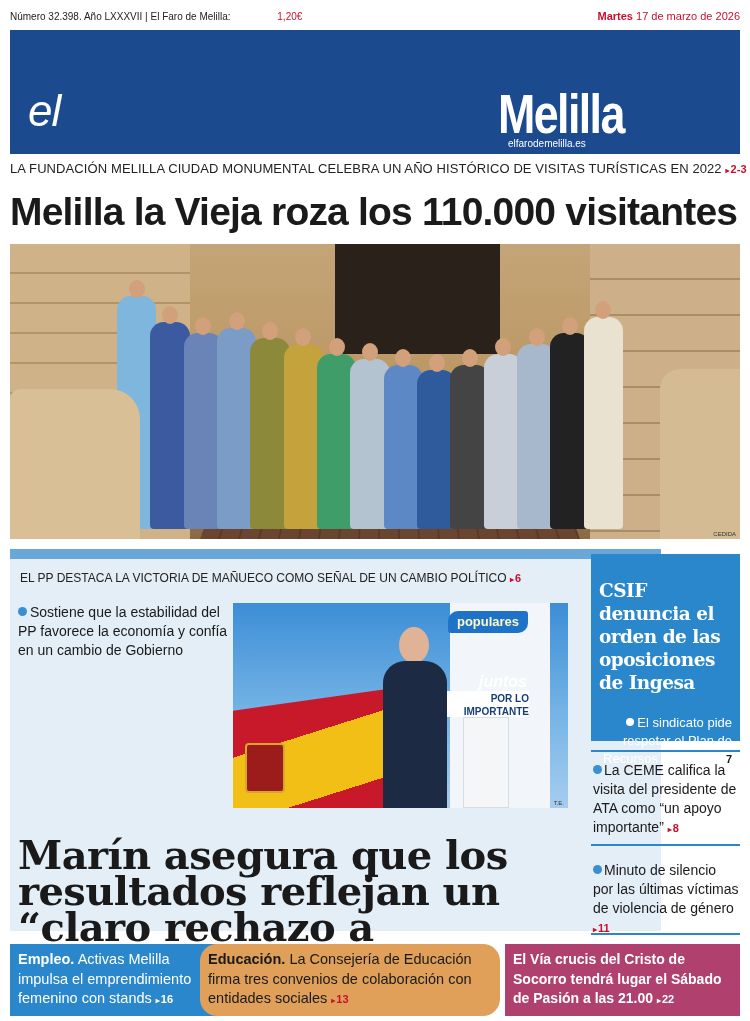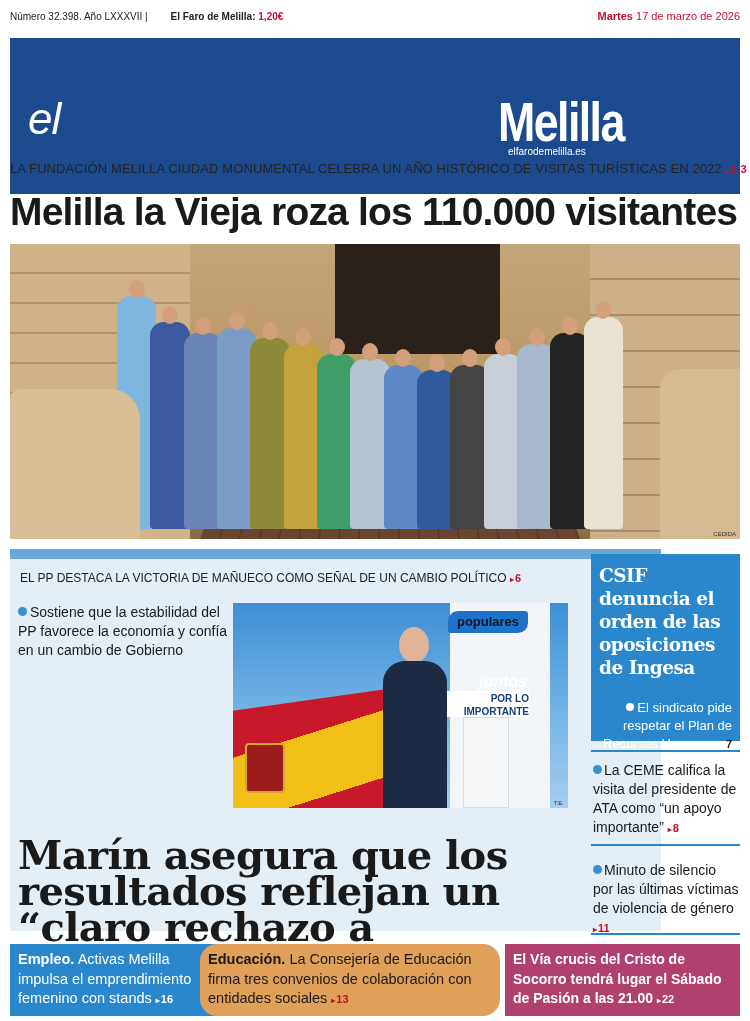--- a/index.html
+++ b/index.html
@@ -1,26 +1,26 @@
 <!DOCTYPE html>
 <html><head>
 <meta charset="utf-8">
 <style>
   * { box-sizing: border-box; margin: 0; padding: 0; }
   html, body { width: 750px; height: 1021px; background: #ffffff; overflow: hidden; }
   body { font-family: "Liberation Sans", sans-serif; color: #1a1a1a; position: relative; }
 
   .topbar { position: absolute; left: 10px; right: 10px; top: 8px; height: 16px; font-size: 10px; display: flex; justify-content: space-between; align-items: center; }
   .topbar .left { color: #222; }
-  .topbar .left b { font-weight: bold; margin-left: 20px; }
-  .topbar .price { color: #c8102e; font-weight: bold; }
+  .topbar .left b { font-weight: normal; }
+  .topbar .price { color: #c8102e; font-weight: normal; margin-left: 44px; }
   .topbar .date { color: #c8102e; font-size: 11px; }
   .topbar .date b { font-weight: bold; }
 
-  .masthead { position: absolute; left: 10px; right: 10px; top: 30px; height: 156px; background: #1c4a8f; overflow: hidden; margin-top: 8px; }
+  .masthead { position: absolute; left: 10px; right: 10px; top: 30px; height: 124px; background: #1c4a8f; overflow: hidden; }
   .mh-el { position: absolute; left: 18px; top: 56px; font-family: "Liberation Sans", sans-serif; font-size: 44px; color: #ffffff; font-style: italic; letter-spacing: -1px; }
   .mh-faro { position: absolute; left: 80px; top: -8px; font-family: "Liberation Sans", sans-serif; font-weight: bold; font-size: 118px; color: #ffffff; letter-spacing: 2px; line-height: 1; }
   .mh-melilla { position: absolute; left: 488px; top: 56px; font-family: "Liberation Sans", sans-serif; font-weight: bold; font-size: 56px; color: #ffffff; letter-spacing: -2px; line-height: 1; transform: scaleX(0.8); transform-origin: left; }
   .mh-url { position: absolute; left: 498px; top: 108px; font-size: 10px; color: #ffffff; }
 
   .kicker { position: absolute; left: 10px; right: 10px; top: 161px; font-size: 13px; color: #222; letter-spacing: 0.1px; white-space: nowrap; }
   .pgref { color: #c8102e; font-weight: bold; font-size: 11px; }
   .pgref .tri { font-size: 8px; color: #c8102e; margin-right: 1px; }
 
   .headline { position: absolute; left: 10px; right: 10px; top: 190px; font-family: "Liberation Sans", sans-serif; font-weight: bold; font-size: 39px; color: #1a1a1a; letter-spacing: -0.8px; white-space: nowrap; }
@@ -40,30 +40,30 @@
 
   .main-story { position: absolute; left: 10px; top: 549px; width: 651px; height: 382px; background: #e4eef7; border-top: 10px solid #6aa7d9; }
   .ms-kicker { position: absolute; left: 10px; top: 12px; font-size: 12px; color: #222; white-space: nowrap; }
   .bullets { position: absolute; left: 8px; top: 44px; width: 210px; }
   .bullet { font-size: 14px; line-height: 19px; color: #1a1a1a; margin-bottom: 16px; }
   .bullet .dot { display: inline-block; width: 9px; height: 9px; border-radius: 50%; background: #3a8fd1; margin-right: 3px; vertical-align: 1px; }
   .ms-photo { position: absolute; left: 223px; top: 44px; width: 335px; height: 205px; overflow: hidden; background: linear-gradient(180deg, #3d8ed6 0%, #76b5e6 55%, #a6cdee 100%); }
   .ms-photo .flag { position: absolute; left: -20px; top: 95px; width: 220px; height: 130px; background: linear-gradient(170deg, #c8192b 0%, #c8192b 30%, #f1bf16 30%, #f1bf16 70%, #c8192b 70%); transform: skewY(-8deg); }
   .ms-photo .flag-shield { position: absolute; left: 12px; top: 140px; width: 40px; height: 50px; background: #9c1c1c; border: 2px solid #d6a82a; border-radius: 4px; }
   .ms-photo .banner { position: absolute; right: 18px; top: 0; width: 100px; height: 205px; background: #f2f5f9; }
-  .ms-photo .populares { position: absolute; right: 40px; top: 8px; width: 80px; height: 22px; background: #1e73c9; color: #0f172a; font-size: 13px; font-weight: bold; border-radius: 10px 3px 10px 3px; text-align: center; line-height: 22px; }
+  .ms-photo .populares { position: absolute; right: 40px; top: 8px; width: 80px; height: 22px; background: #1e73c9; color: #fef9c3; font-size: 13px; font-weight: bold; border-radius: 10px 3px 10px 3px; text-align: center; line-height: 22px; }
   .ms-photo .juntos { position: absolute; left: 246px; top: 70px; color: #ffffff; font-size: 16px; font-weight: bold; font-style: italic; }
   .ms-photo .lectern-sign { position: absolute; left: 214px; top: 88px; width: 82px; height: 26px; background: #ffffff; color: #163f7a; font-size: 10px; font-weight: bold; text-align: right; line-height: 13px; padding-top: 1px; }
   .ms-photo .lectern { position: absolute; left: 230px; top: 114px; width: 46px; height: 91px; background: #f4f6f8; border: 1px solid #d8dde3; }
   .ms-photo .speaker { position: absolute; left: 150px; top: 58px; width: 64px; height: 147px; background: #1d2a44; border-radius: 22px 22px 0 0; }
   .ms-photo .speaker-head { position: absolute; left: 166px; top: 24px; width: 30px; height: 36px; border-radius: 50%; background: #e0b396; }
   .ms-photo .photo-credit { position: absolute; right: 4px; bottom: 2px; font-size: 6px; color: #333; }
   .ms-headline { position: absolute; left: 8px; top: 278px; width: 555px; font-family: "DejaVu Serif", serif; font-weight: bold; font-size: 40px; line-height: 36px; color: #1a1a1a; letter-spacing: -0.6px; }
 
-  .side-csif { position: absolute; left: 591px; top: 554px; width: 149px; height: 187px; background: #2a87cc; color: #ffffff; padding: 10px 8px; }
+  .side-csif { position: absolute; left: 591px; top: 554px; width: 149px; height: 187px; background: #2a87cc; color: #ffffff; padding: 25px 8px; }
   .side-csif .title { font-family: "DejaVu Serif", serif; font-weight: bold; font-size: 18.5px; line-height: 23px; letter-spacing: -0.5px; }
   .side-csif .sub { font-size: 13px; line-height: 18px; margin-top: 20px; text-align: right; }
   .side-csif .sub .dot { display: inline-block; width: 8px; height: 8px; border-radius: 50%; background: #ffffff; margin-right: 3px; vertical-align: 1px; }
   .side-csif .pgref, .side-csif .pgref .tri { color: #c8102e; }
   .side-csif .pgref { color: #1a1a1a; }
   .side-csif .pgref .tri { color: #ffffff; }
 
   .side-item { position: absolute; left: 591px; width: 149px; font-size: 14px; line-height: 19px; color: #1a1a1a; padding-left: 2px; }
   .side-item .dot { display: inline-block; width: 9px; height: 9px; border-radius: 50%; background: #3a8fd1; margin-right: 2px; vertical-align: 1px; }
   .side-rule { position: absolute; left: 591px; width: 149px; height: 2px; background: #2a87cc; }

